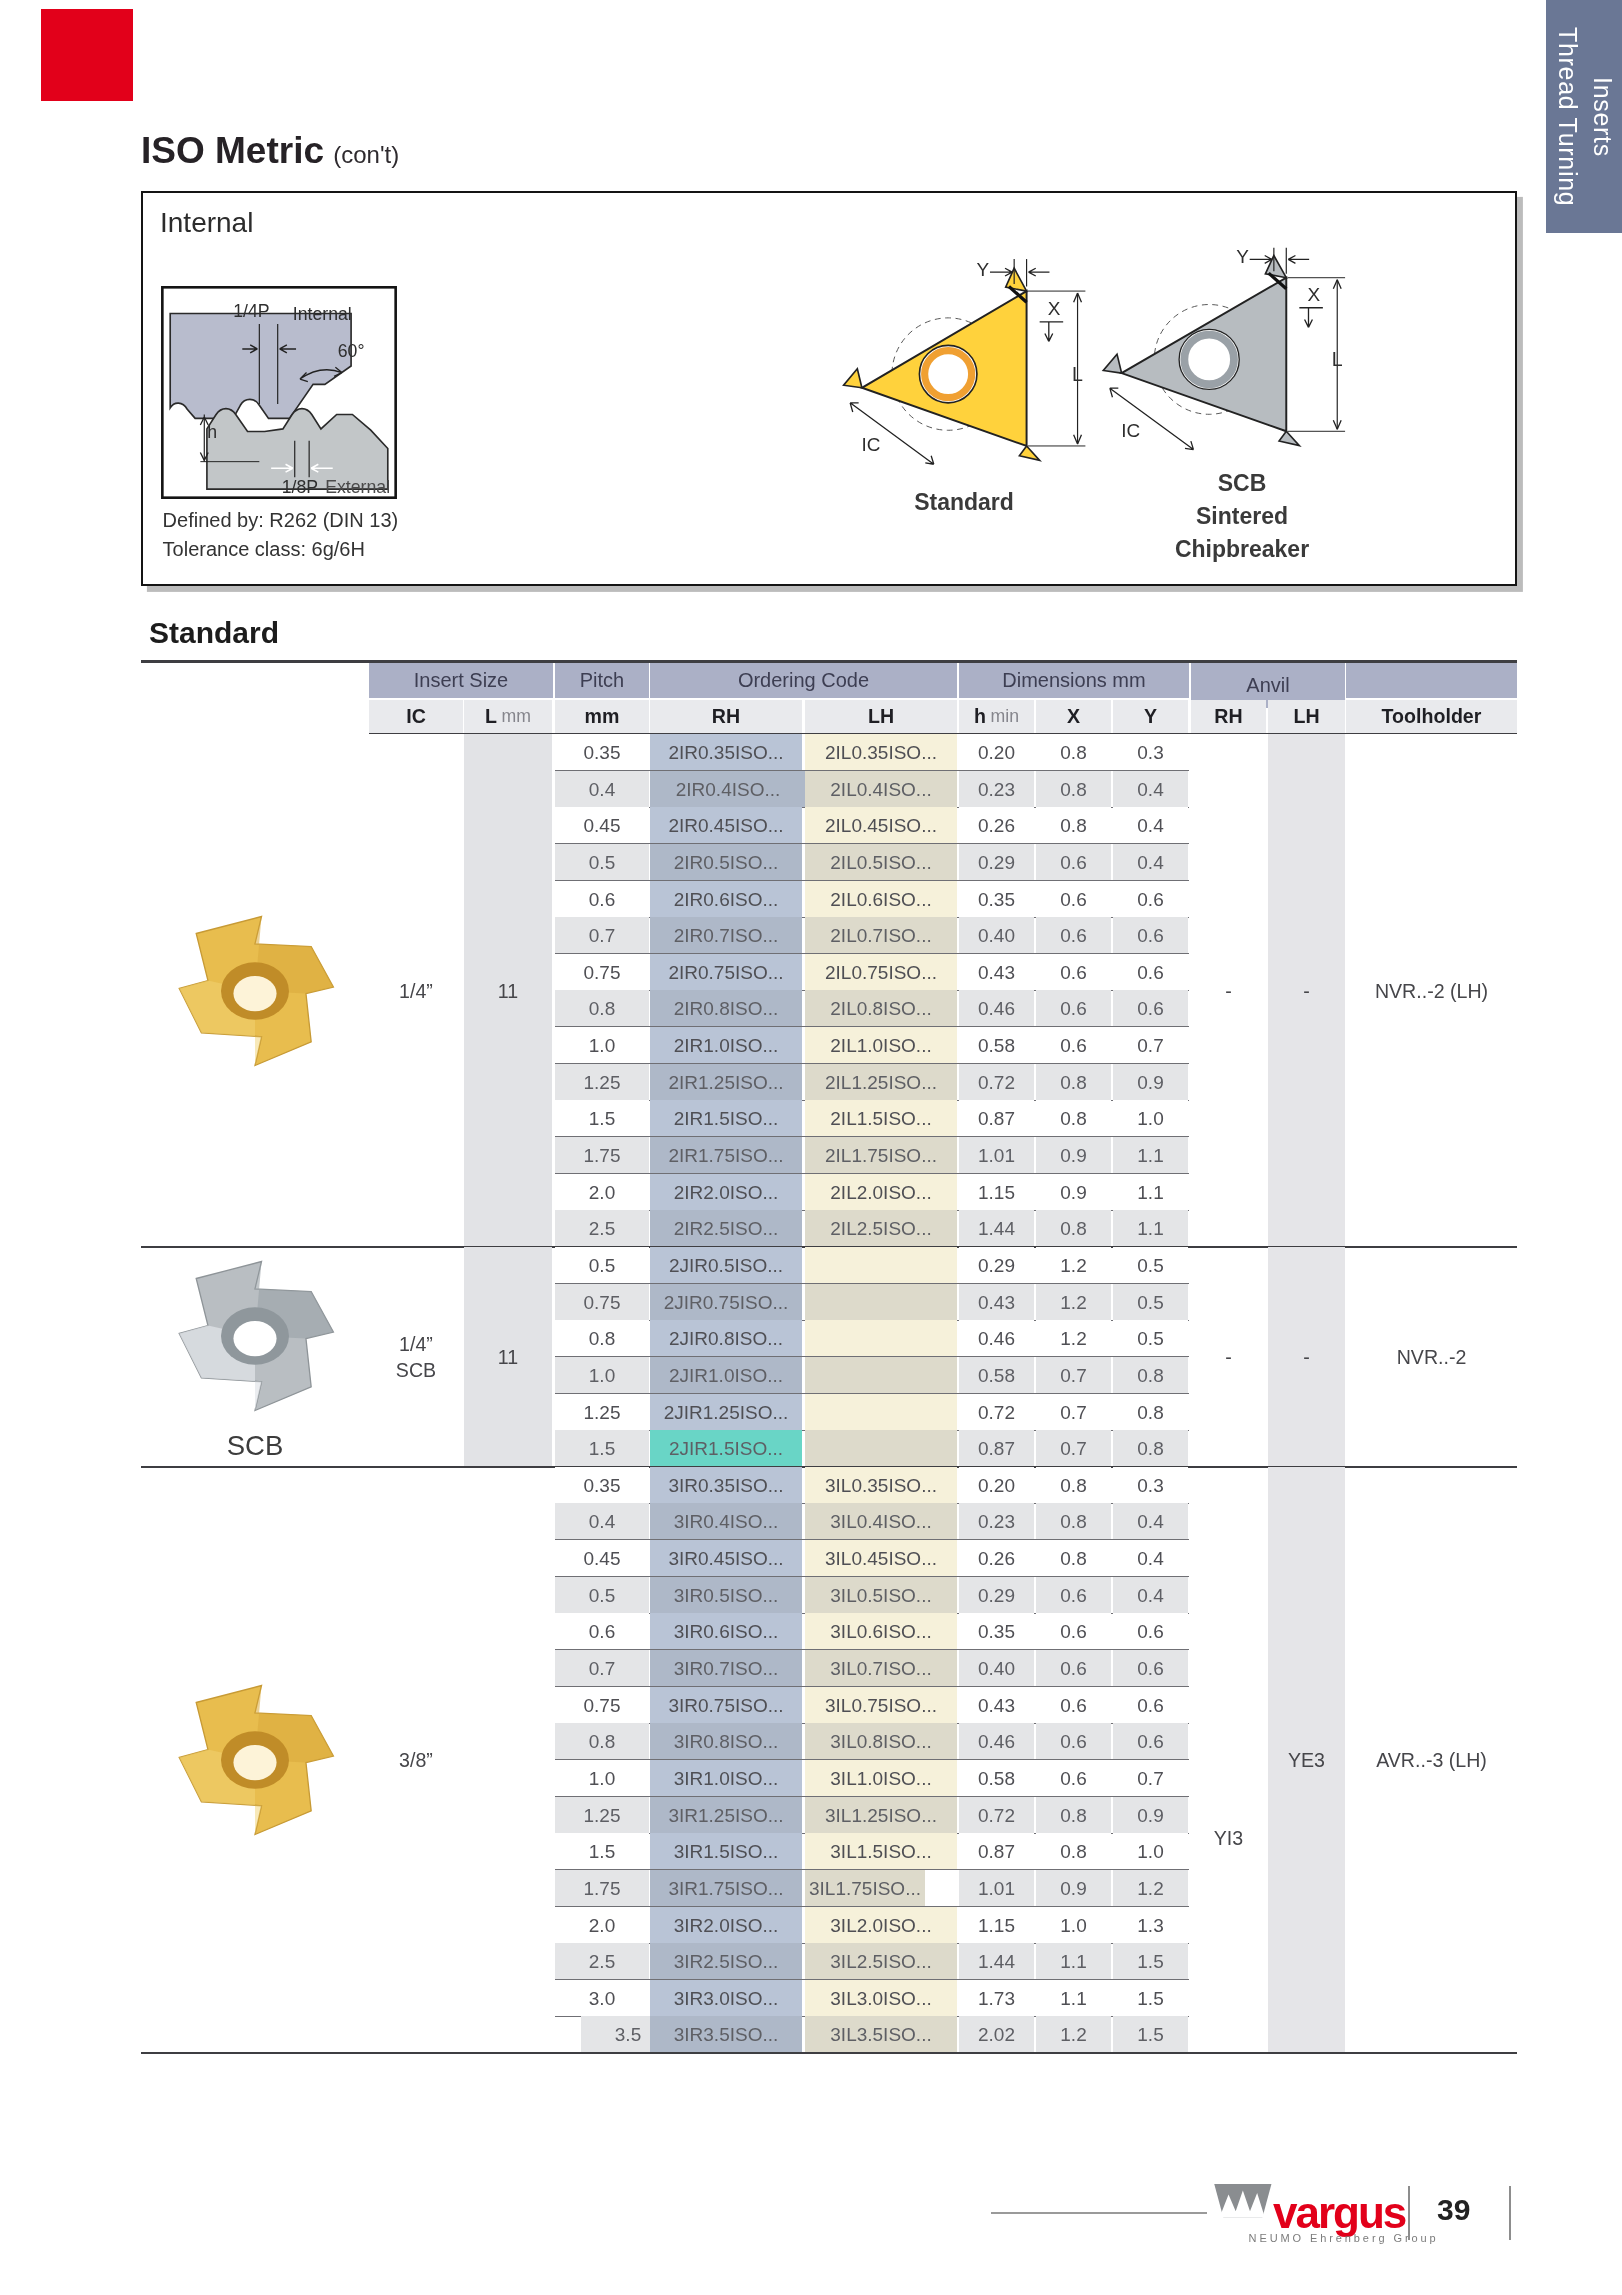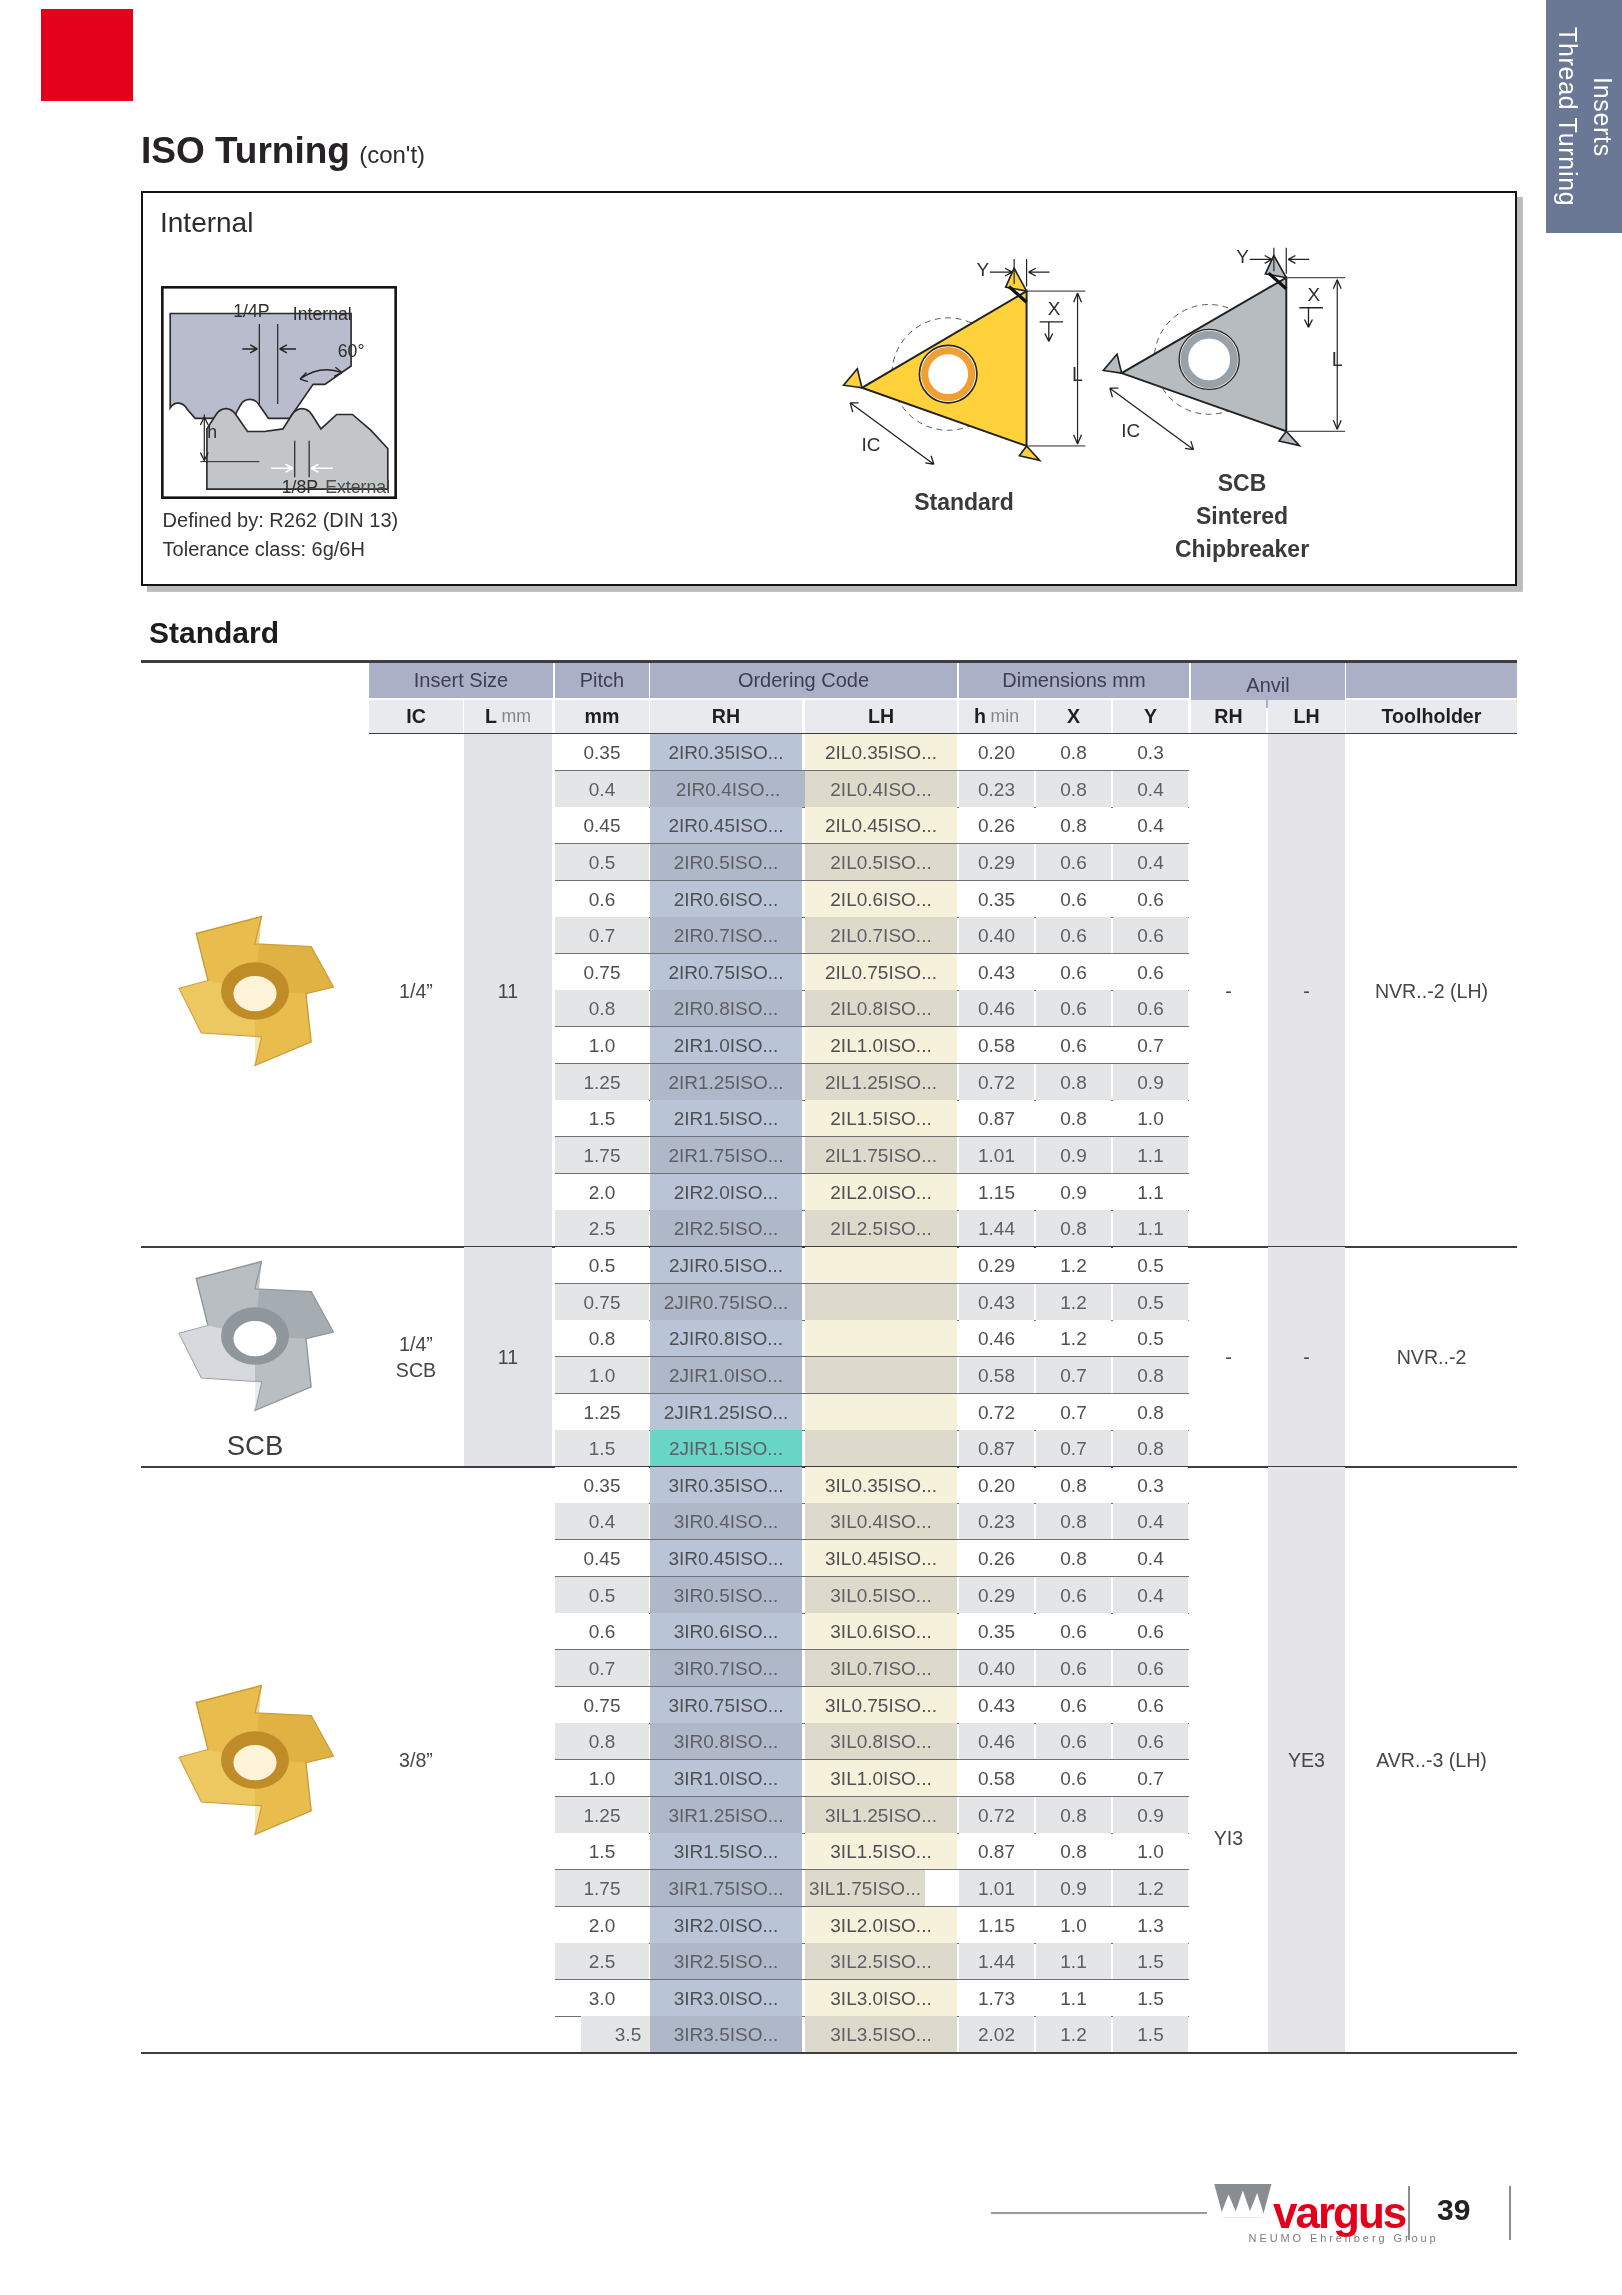--- a/index.html
+++ b/index.html
@@ -53,21 +53,21 @@
   svg text{font-family:"Liberation Sans", sans-serif;}
 </style>
 </head>
 <body>
 
 <div class="page">
 
   <div class="abs red-square"></div>
 
   <div class="abs page-title">
-    <span>ISO Turning</span><span class="suffix">(con't)</span>
+    <span>ISO Metric</span><span class="suffix">(con't)</span>
   </div>
 
   <div class="abs side-tab">
     <div class="vtext">
       <div>Thread Turning</div>
       <div>Inserts</div>
     </div>
   </div>
 
   <div class="abs internal-box">

